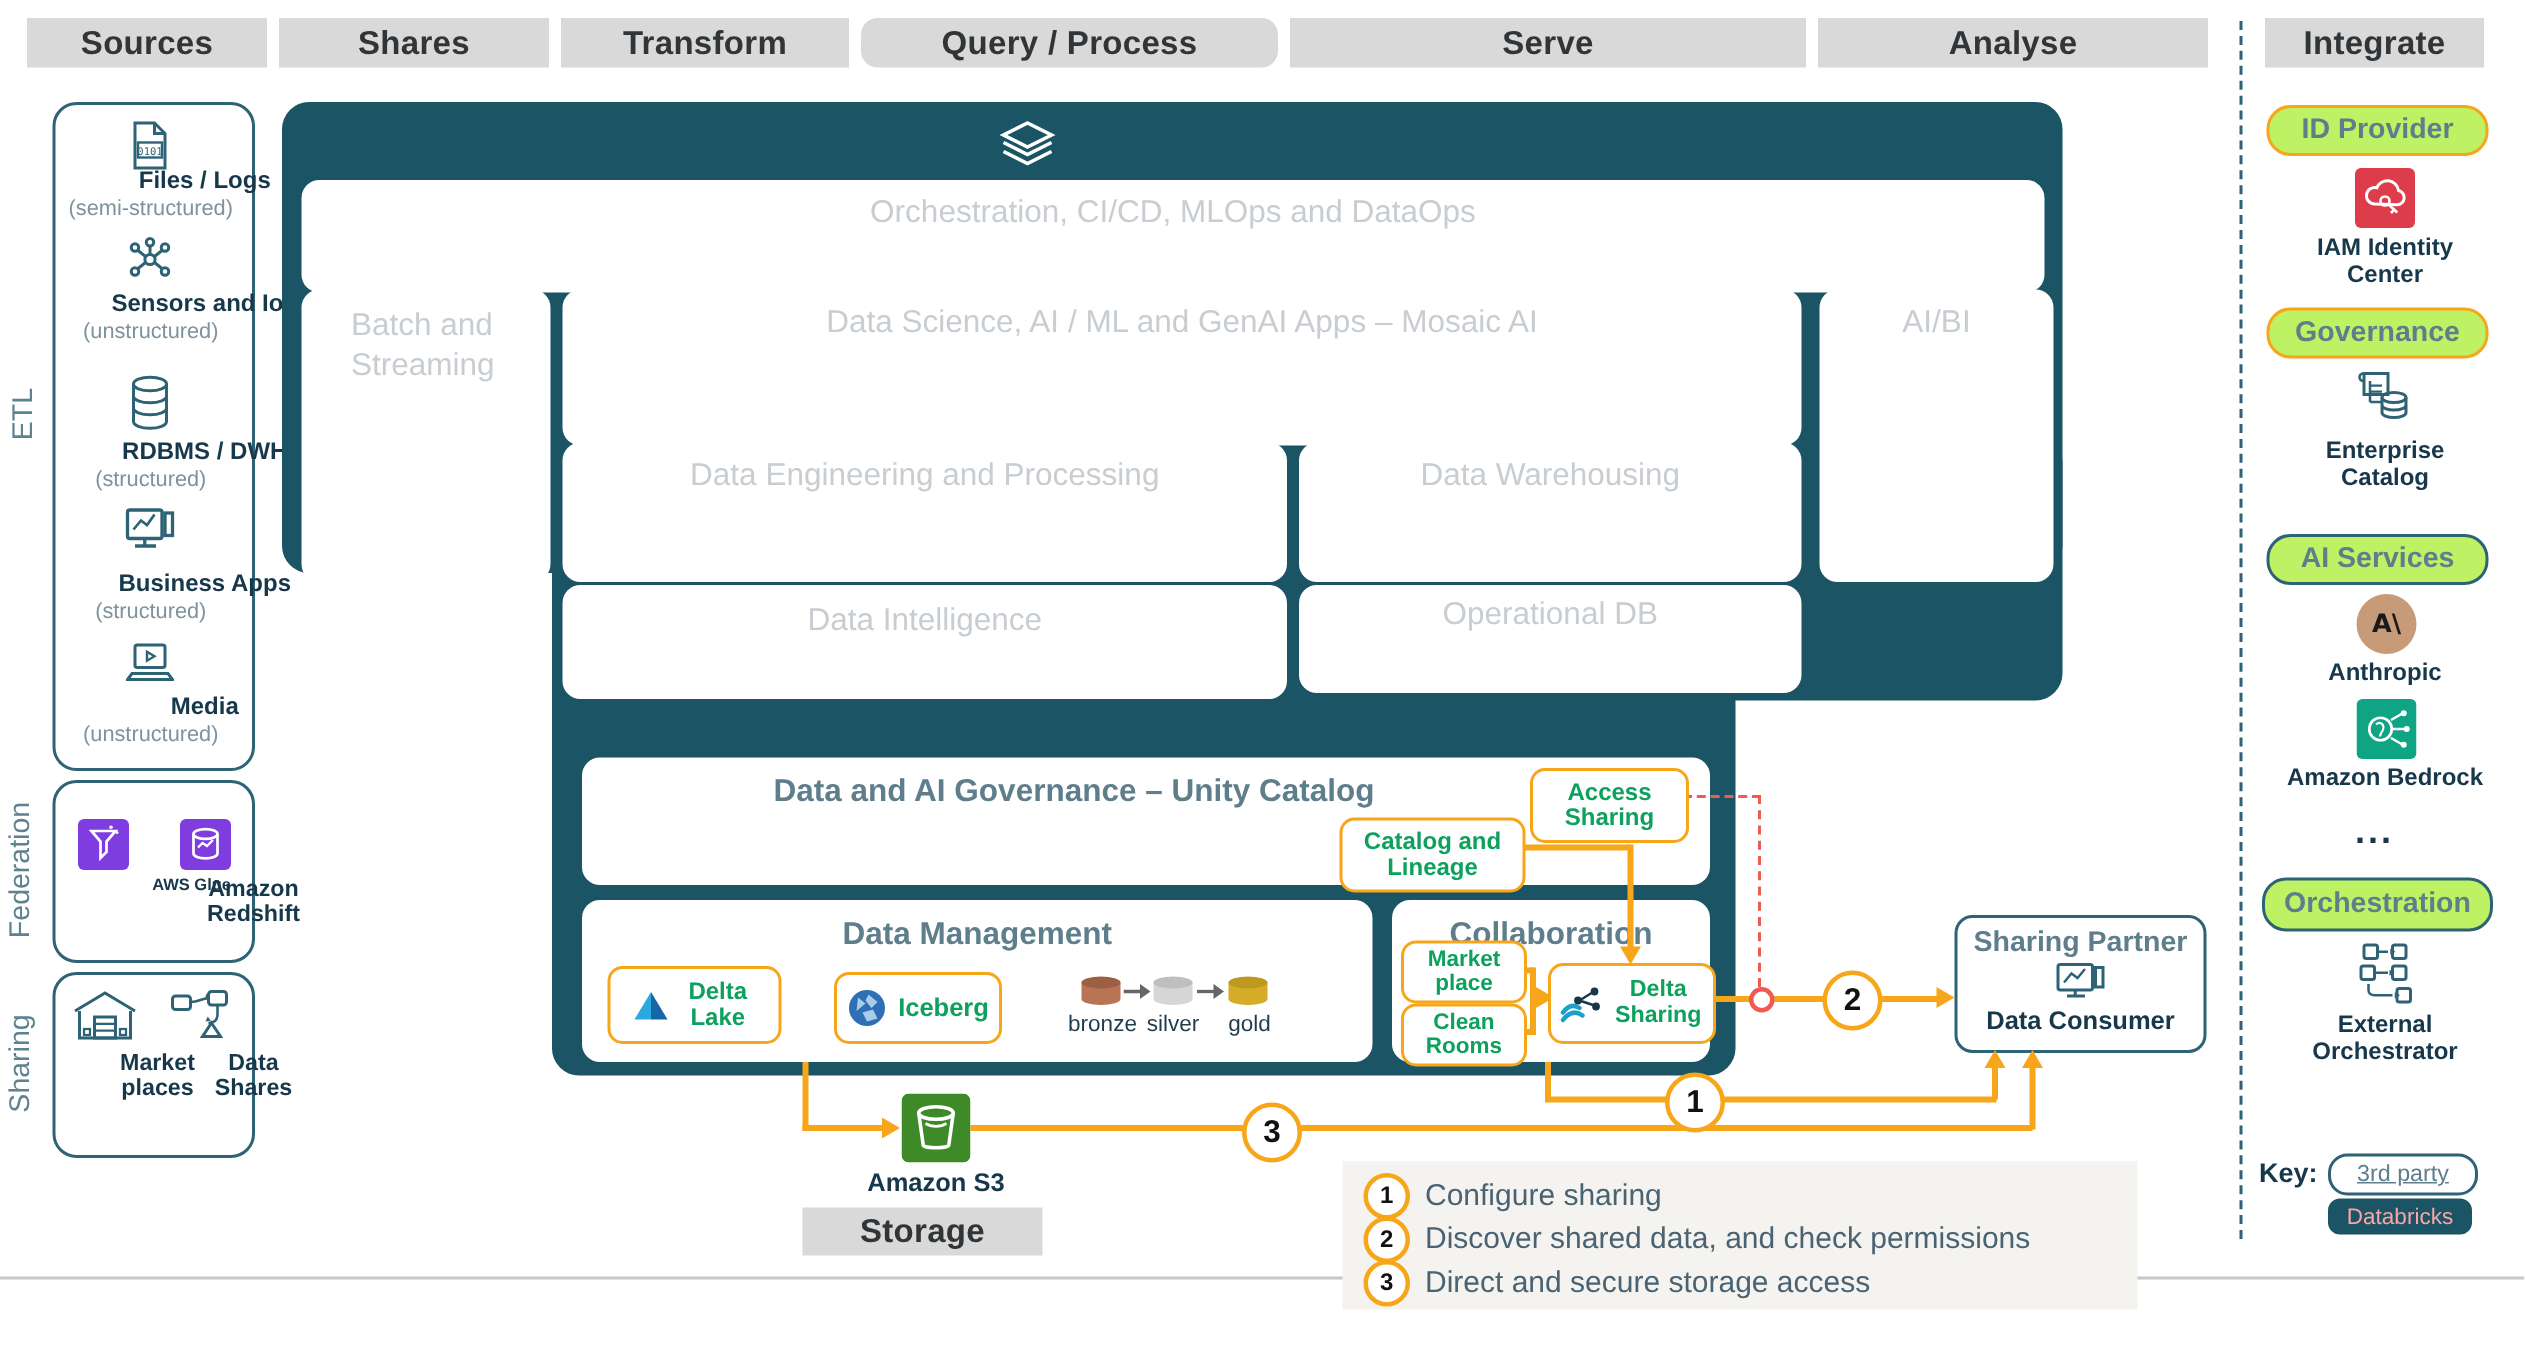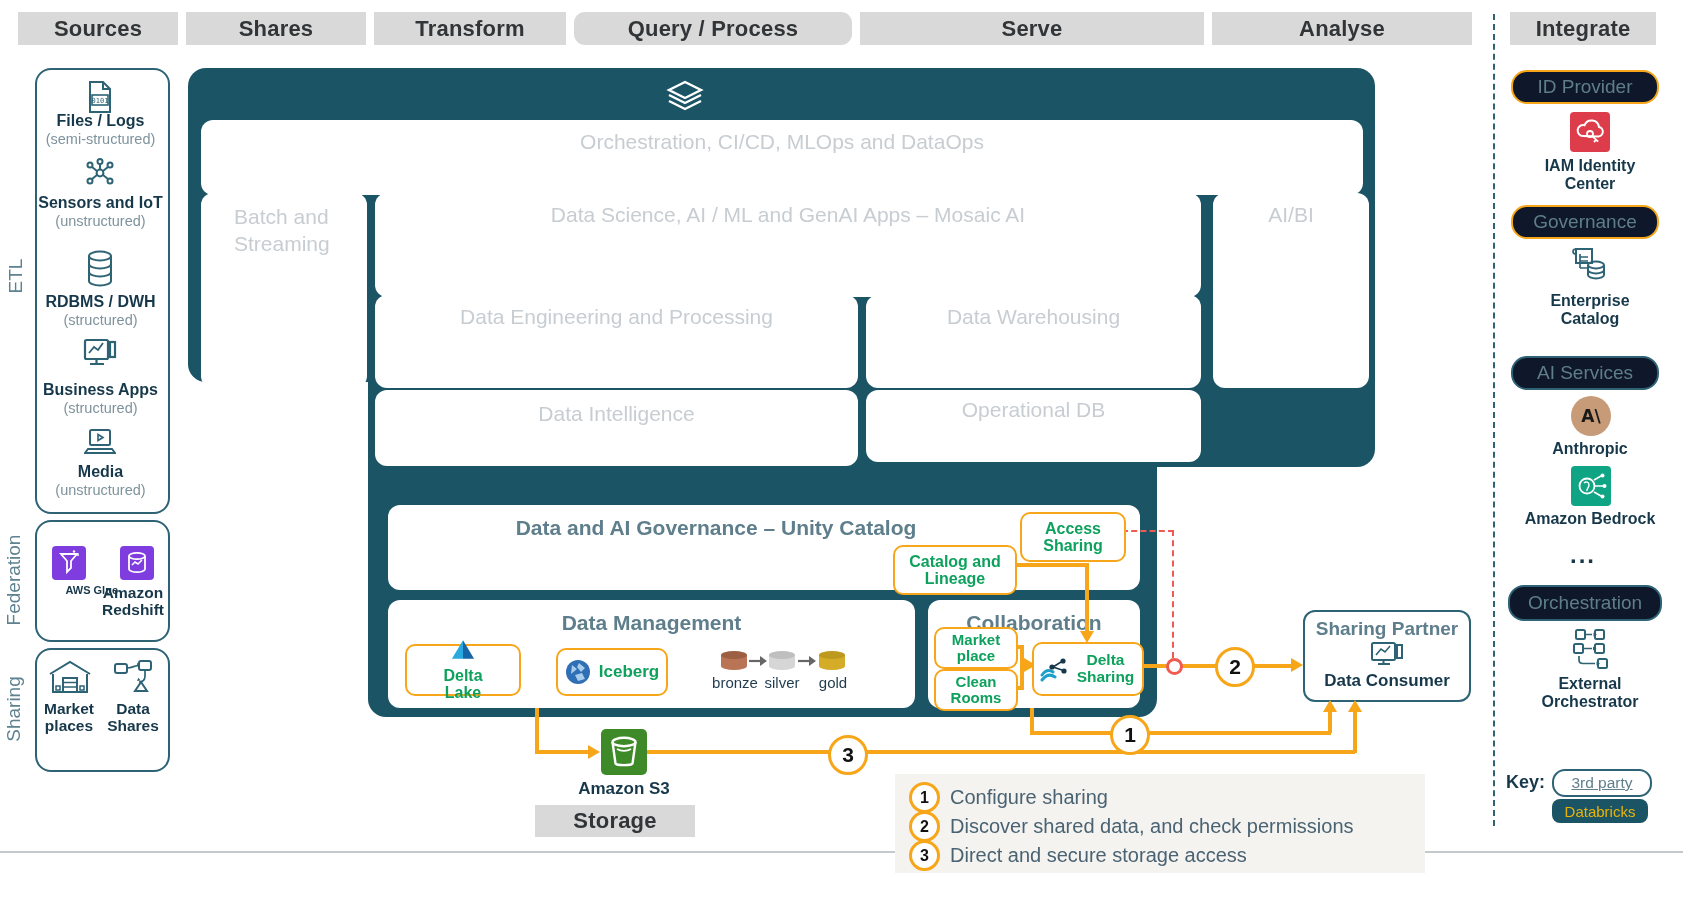--- a/index.html
+++ b/index.html
@@ -9,35 +9,35 @@
   .banner{position:absolute;height:33px;background:#d9d9d9;color:#323537;font-weight:bold;
           font-size:22px;display:flex;align-items:center;justify-content:center;letter-spacing:.2px;}
   .dark{position:absolute;background:#1a5465;border-radius:18px;}
   .wb{position:absolute;background:#fff;border-radius:12px;}
   .ghost{color:#c8cdd2;font-size:21px;text-align:center;padding-top:10px;}
   .slatet{color:#5e7e8c;font-size:21px;font-weight:bold;text-align:center;padding-top:11px;}
   .callout{position:absolute;background:#fff;border:2.5px solid #f7a619;border-radius:10px;
            color:#0ea15e;font-weight:bold;text-align:center;font-size:16px;line-height:1.08;
            display:flex;align-items:center;justify-content:center;z-index:6;}
   .sidebox{position:absolute;border:2px solid #2e6375;border-radius:16px;background:#fff;}
-  .itlabel{position:absolute;width:131px;text-align:center;color:#16384a;font-weight:bold;font-size:16px;line-height:1.12;}
+  .itlabel{position:absolute;width:131px;text-align:center;color:#16384a;font-weight:bold;font-size:16px;line-height:1.12;padding-left:36px;}
   .itsub{position:absolute;width:131px;text-align:center;color:#7e939d;font-size:14.5px;}
   .rot{position:absolute;color:#5e8290;font-size:19px;transform:rotate(-90deg);text-align:center;}
   .oh{position:absolute;height:3.5px;background:#f7a619;z-index:4;}
   .ov{position:absolute;width:3.5px;background:#f7a619;z-index:4;}
   .arr-r{position:absolute;width:0;height:0;border-top:7px solid transparent;border-bottom:7px solid transparent;border-left:12px solid #f7a619;z-index:4;}
   .arr-up{position:absolute;width:0;height:0;border-left:7px solid transparent;border-right:7px solid transparent;border-bottom:12px solid #f7a619;z-index:4;}
   .arr-dn{position:absolute;width:0;height:0;border-left:7px solid transparent;border-right:7px solid transparent;border-top:12px solid #f7a619;z-index:4;}
   .badge{position:absolute;width:34px;height:34px;border-radius:50%;background:#fff;border:3.5px solid #f7a619;
          color:#111;font-weight:bold;display:flex;align-items:center;justify-content:center;font-size:21px;z-index:7;}
   .redh{position:absolute;border-top:2.5px dashed #ef5a52;z-index:3;}
   .redv{position:absolute;border-left:2.5px dashed #ef5a52;z-index:3;}
   .redo{position:absolute;width:11px;height:11px;border:3px solid #ef5a52;border-radius:50%;background:#fff;z-index:6;}
-  .pill{position:absolute;border-radius:16px;background:#0f172a;display:flex;align-items:center;justify-content:center;
-        font-size:19px;color:#5e7e8c;font-weight:normal;z-index:2;}
+  .pill{position:absolute;border-radius:16px;background:#bef264;display:flex;align-items:center;justify-content:center;
+        font-size:19px;color:#5e7e8c;font-weight:bold;z-index:2;}
   .p-orange{border:2.5px solid #f7a619;}
   .p-teal{border:2.5px solid #2e6375;}
   .rclabel{position:absolute;text-align:center;color:#16384a;font-weight:bold;font-size:16px;line-height:1.15;}
   .legend{position:absolute;background:#f4f3f0;z-index:5;}
   .lrow{display:flex;align-items:center;gap:10px;height:29px;margin-left:14px;}
   .lbadge{width:25px;height:25px;min-width:25px;border-radius:50%;background:#fff;border:3px solid #f7a619;
           color:#111;font-weight:bold;display:flex;align-items:center;justify-content:center;font-size:16px;}
   .ltext{color:#4a6372;font-size:20px;}
   .hairline{position:absolute;left:0;top:851px;width:1683px;height:2px;background:#c4c9cc;z-index:1;}
   .dash-sep{position:absolute;left:1493px;top:14px;height:812px;border-left:2.5px dashed #2e6375;}
@@ -189,21 +189,21 @@
 
   <div class="wb" style="left:388px;top:505px;width:752px;height:85px;">
     <div class="slatet" style="padding-right:96px;">Data and AI Governance – Unity Catalog</div>
   </div>
   <div class="callout" style="left:1020px;top:512px;width:102px;height:46px;">Access Sharing</div>
   <div class="callout" style="left:893px;top:545px;width:120px;height:46px;">Catalog and Lineage</div>
 
   <div class="wb" style="left:388px;top:600px;width:527px;height:108px;">
     <div class="slatet">Data Management</div>
   </div>
-  <div class="callout" style="left:405px;top:644px;width:112px;height:48px;gap:7px;flex-direction:column;">
+  <div class="callout" style="left:405px;top:644px;width:112px;height:48px;gap:7px;">
     <span>
       <svg width="24" height="21" viewBox="0 0 26 22">
         <path d="M13 1L1 21h12z" fill="#2aa9e0"></path>
           <path d="M13 1l12 20H13z" fill="#1565a7"></path>
       </svg>
     </span>
     <span style="width:52px;">Delta Lake</span>
   </div>
   <div class="callout" style="left:556px;top:648px;width:108px;height:44px;gap:8px;font-size:17px;">
     <span>
@@ -387,15 +387,15 @@
       <rect x="30" y="32" width="9" height="9" rx="1.5"></rect>
       <path d="M17 7.5h7M15 21.5h9M11 29v4c0 2 1.5 3.5 4 3.5h12" stroke-width="1.7"></path>
       <path d="M25.5 5.5l3.5 2-3.5 2zM25 19.5l3.5 2-3.5 2zM28.5 34.5l3.5 2-3.5 2z" fill="#2e6375" stroke="none"></path>
       <path d="M10 5.5l3 1.5-3 1.5zM29.5 19.5h4M29.5 5.5h4" stroke-width="0"></path>
     </svg>
   </div>
   <div class="rclabel" style="left:1518px;top:675px;width:144px;">External Orchestrator</div>
 
   <div class="abs" style="left:1506px;top:772px;color:#16384a;font-weight:bold;font-size:18px;">Key:</div>
   <div class="abs" style="left:1552px;top:769px;width:96px;height:24px;border:2px solid #2e6375;border-radius:13px;background:#fff;display:flex;align-items:center;justify-content:center;color:#5e7e8c;font-size:15.5px;text-decoration:underline;">3rd party</div>
-  <div class="abs" style="left:1552px;top:799px;width:96px;height:24px;border-radius:8px;background:#1a5465;display:flex;align-items:center;justify-content:center;color:#eab308;font-size:15px;">Databricks</div>
+  <div class="abs" style="left:1552px;top:799px;width:96px;height:24px;border-radius:8px;background:#1a5465;display:flex;align-items:center;justify-content:center;color:#fca5a5;font-size:15px;">Databricks</div>
 
 </div>
 
 </body></html>

